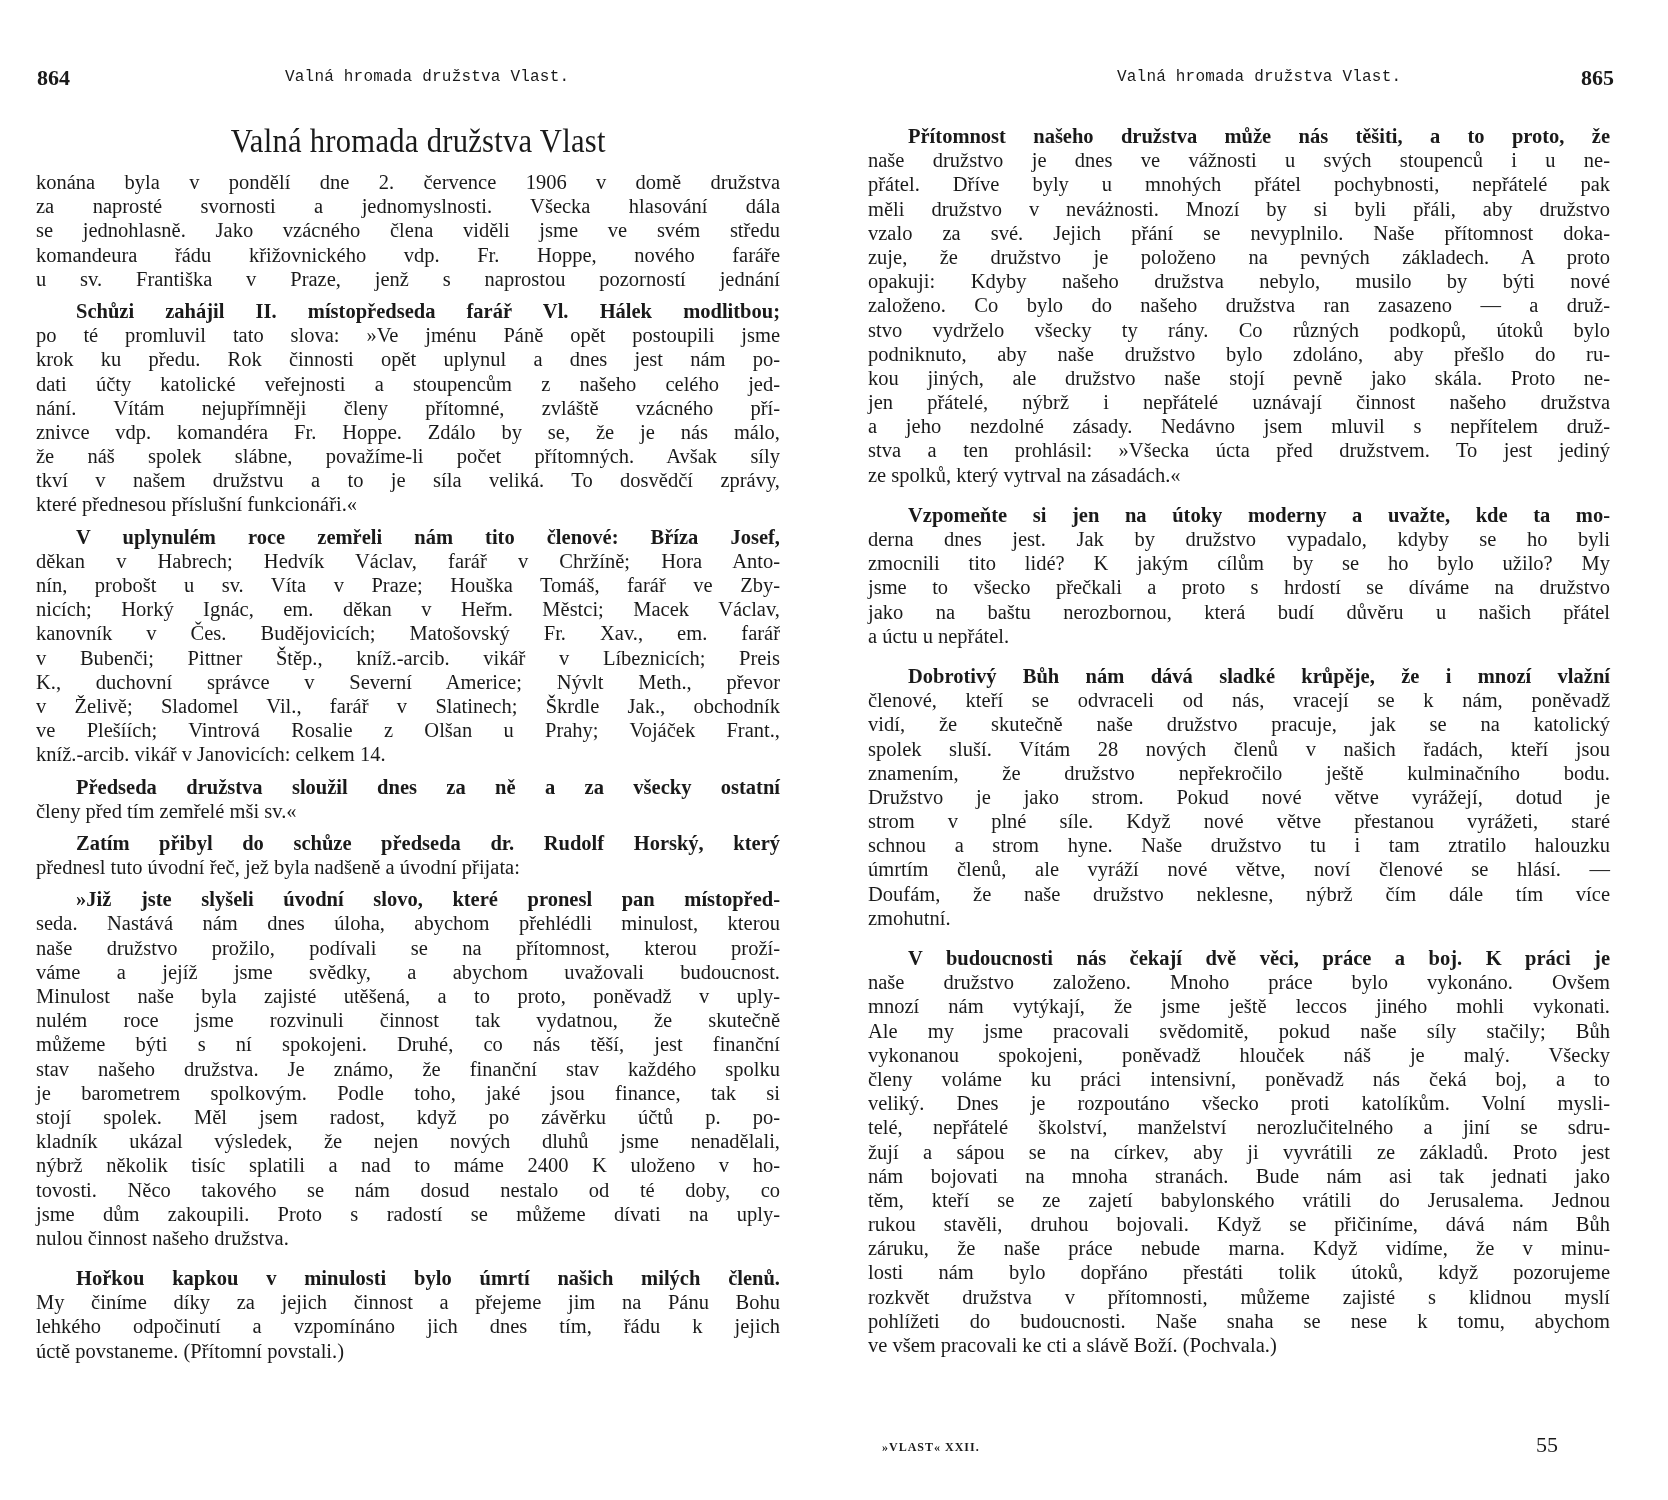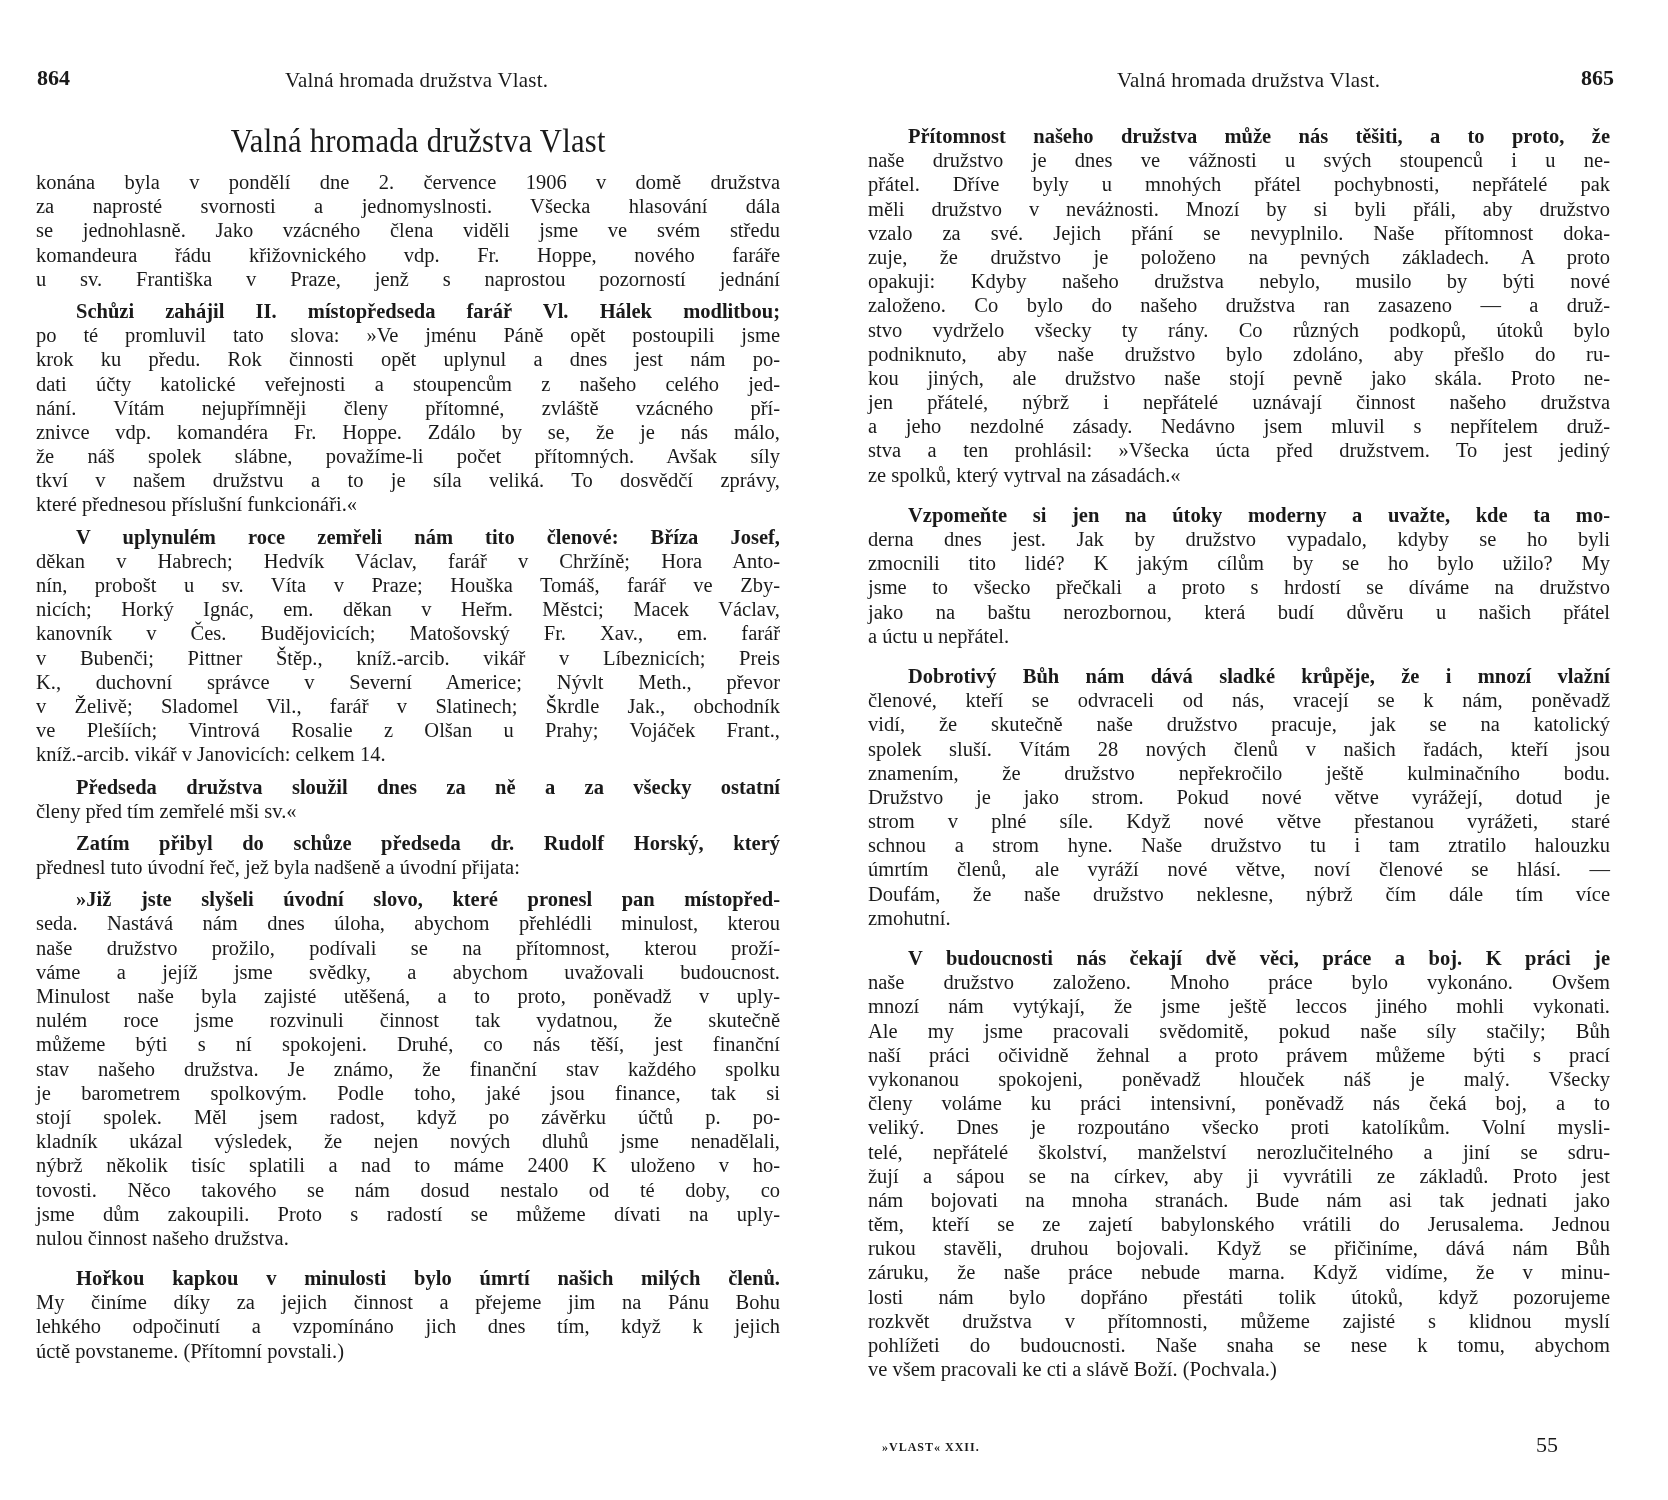--- a/index.html
+++ b/index.html
@@ -3,22 +3,22 @@
 <meta charset="utf-8">
 <style>
   html, body { margin: 0; padding: 0; background: #ffffff; }
   body { width: 1668px; height: 1500px; position: relative; overflow: hidden;
          font-family: "Liberation Serif", "DejaVu Serif", serif; color: #1a1a1a; }
   .page { position: absolute; top: 0; height: 1500px; }
   #left-page { left: 0; width: 834px; }
   #right-page { left: 834px; width: 834px; }
   .header { position: absolute; top: 65px; height: 30px; width: 100%; }
   .pnum { position: absolute; top: 0; font-size: 22px; font-weight: bold; }
-  .runhead { position: absolute; top: 3px; font-size: 21px; letter-spacing: 0.2px;
-             font-family: Liberation Serif, serif; }
+  .runhead { position: absolute; top: 3px; font-size: 16px; letter-spacing: 0.2px;
+             font-family: Liberation Mono, monospace; }
   #left-page .pnum { left: 37px; }
   #left-page .runhead { left: 285px; }
   #right-page .pnum { right: 54px; }
   #right-page .runhead { left: 283px; }
   .title { position: absolute; top: 122px; left: 0; width: 834px; text-align: center;
            font-size: 34px; letter-spacing: 0.3px; transform: scaleX(0.9); transform-origin: 430px 0; }
   .col { position: absolute; }
   #left-col { left: 36px; width: 744px; top: 170px; }
   #right-col { left: 34px; width: 742px; top: 124px; }
   .line { display: block; height: 24.2px; font-size: 20.5px; line-height: 24.2px;
@@ -92,21 +92,21 @@
         <span class="line">stojí spolek.  Měl jsem radost, když po závěrku účtů p. po-</span>
         <span class="line">kladník ukázal výsledek, že nejen nových dluhů jsme nenadělali,</span>
         <span class="line">nýbrž několik tisíc splatili a nad to máme 2400 K uloženo v ho-</span>
         <span class="line">tovosti. Něco takového se nám dosud nestalo od té doby, co</span>
         <span class="line">jsme dům zakoupili.  Proto s radostí se můžeme dívati na uply-</span>
         <span class="line last">nulou činnost našeho družstva.</span>
       </div>
       <div class="para">
         <span class="line indent">Hořkou kapkou v minulosti bylo úmrtí našich milých členů.</span>
         <span class="line">My činíme díky za jejich činnost a přejeme jim na Pánu Bohu</span>
-        <span class="line">lehkého odpočinutí a vzpomínáno jich dnes tím, když k jejich</span>
+        <span class="line">lehkého odpočinutí a vzpomínáno jich dnes tím, řádu k jejich</span>
         <span class="line last">úctě povstaneme. (Přítomní povstali.)</span>
       </div>
     </div>
 </div>
 
 <div id="right-page" class="page">
   <div class="header">
     <span class="runhead">Valná hromada družstva Vlast.</span>
     <span class="pnum">865</span>
   </div>
@@ -147,21 +147,20 @@
         <span class="line">schnou a strom hyne.  Naše družstvo tu i tam ztratilo halouzku</span>
         <span class="line">úmrtím členů, ale vyráží nové větve, noví členové se hlásí. —</span>
         <span class="line">Doufám, že naše družstvo neklesne, nýbrž čím dále tím více</span>
         <span class="line last">zmohutní.</span>
       </div>
       <div class="para">
         <span class="line indent">V budoucnosti nás čekají dvě věci, práce a boj. K práci je</span>
         <span class="line">naše družstvo založeno.  Mnoho práce bylo vykonáno.  Ovšem</span>
         <span class="line">mnozí nám vytýkají, že jsme ještě leccos jiného mohli vykonati.</span>
         <span class="line">Ale my jsme pracovali svědomitě, pokud naše síly stačily; Bůh</span>
-        <span class="line">naší práci očividně žehnal a proto právem můžeme býti s prací</span>
         <span class="line">vykonanou spokojeni, poněvadž hlouček náš je malý.  Všecky</span>
         <span class="line">členy voláme ku práci intensivní, poněvadž nás čeká boj, a to</span>
         <span class="line">veliký. Dnes je rozpoutáno všecko proti katolíkům.  Volní mysli-</span>
         <span class="line">telé, nepřátelé školství, manželství nerozlučitelného a jiní se sdru-</span>
         <span class="line">žují a sápou se na církev, aby ji vyvrátili ze základů.  Proto jest</span>
         <span class="line">nám bojovati na mnoha stranách. Bude nám asi tak jednati jako</span>
         <span class="line">těm, kteří se ze zajetí babylonského vrátili do Jerusalema. Jednou</span>
         <span class="line">rukou stavěli, druhou bojovali.  Když se přičiníme, dává nám Bůh</span>
         <span class="line">záruku, že naše práce nebude marna.  Když vidíme, že v minu-</span>
         <span class="line">losti nám bylo dopřáno přestáti tolik útoků, když pozorujeme</span>

